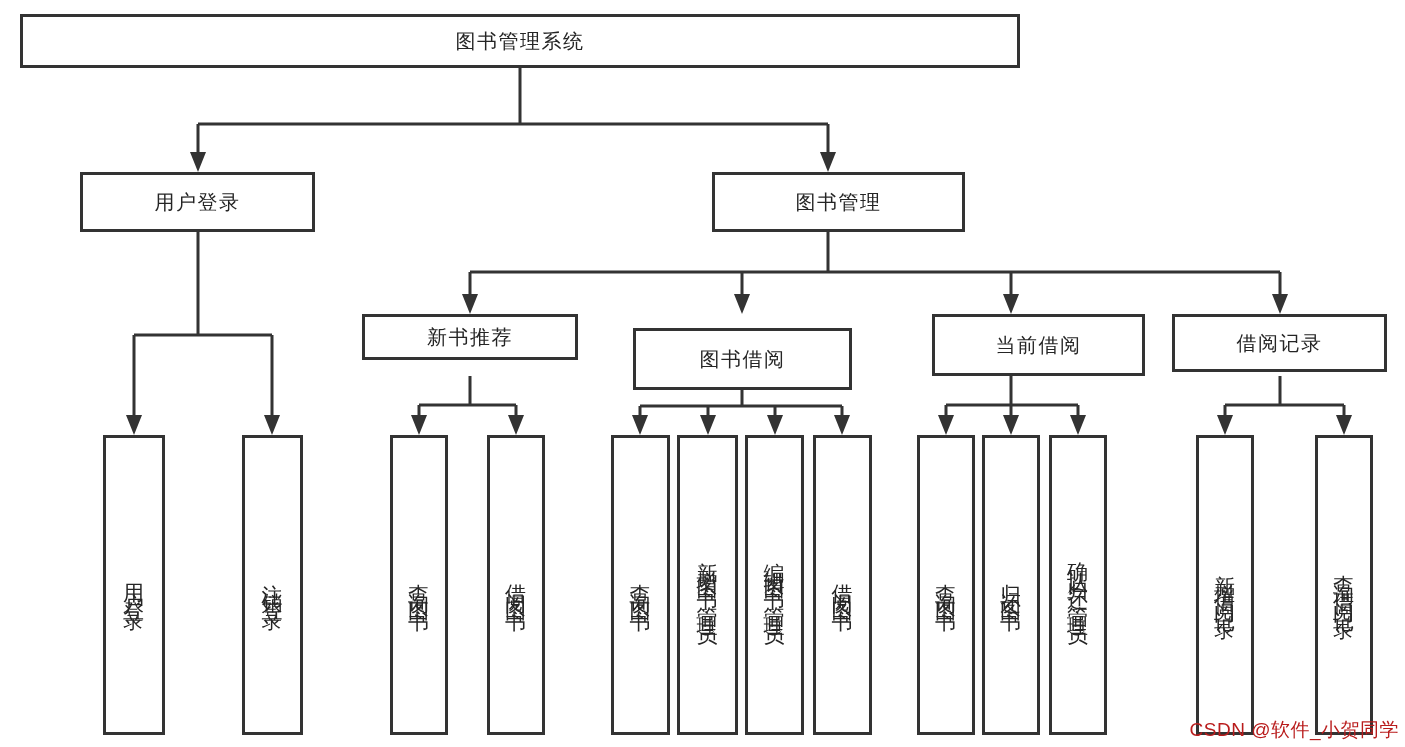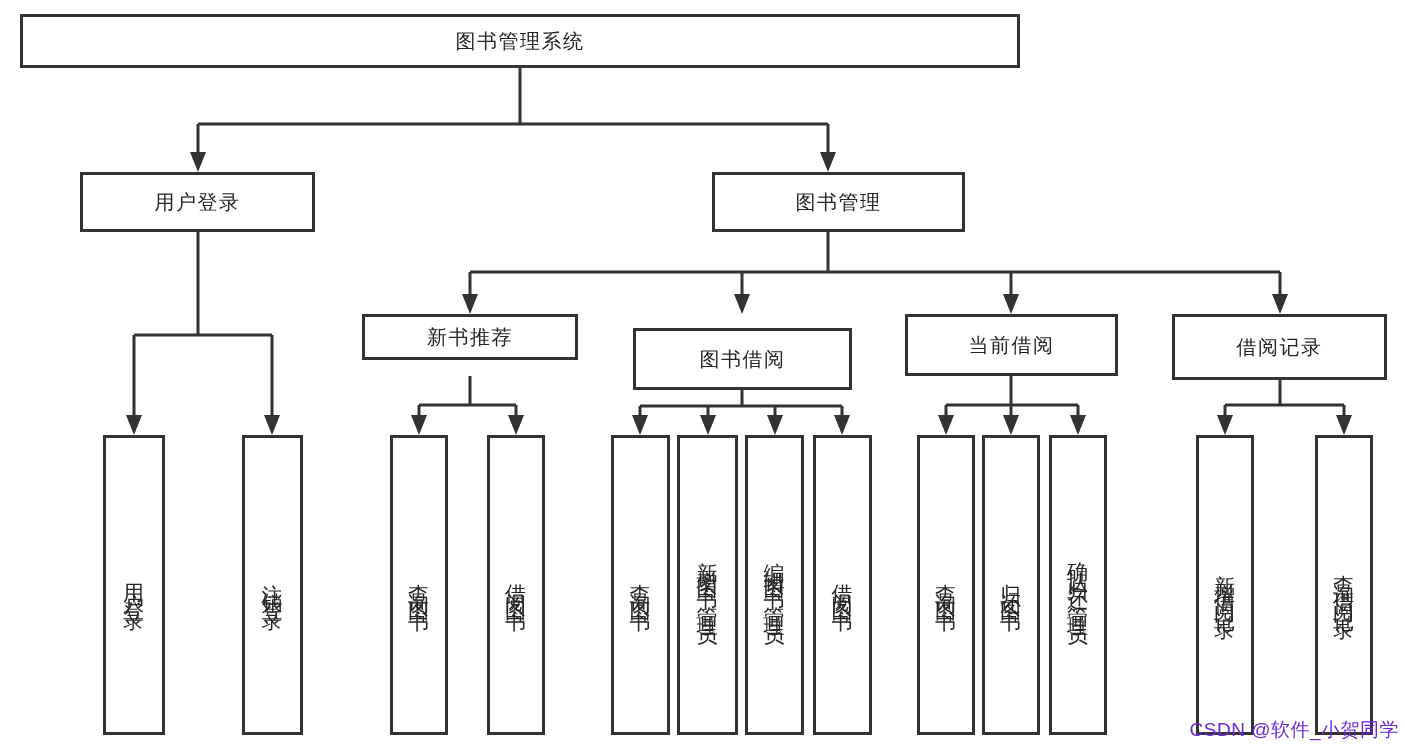--- a/index.html
+++ b/index.html
@@ -37,21 +37,21 @@
     position: absolute;
     left: 0; top: 0;
     z-index: 1;
   }
   .watermark {
     position: absolute;
     right: 6px;
     bottom: 4px;
     font-size: 19px;
     letter-spacing: 0.5px;
-    color: #6d28d9;
+    color: #b91c1c;
     z-index: 5;
     margin-top: 12px;
   }
 </style>
 </head>
 <body>
 
 <div class="stage">
 
   <svg class="connectors" width="1405" height="747" viewBox="0 0 1405 747">
@@ -86,22 +86,22 @@
       </g>
   </svg>
 
   <div class="hnode" style="left:20px; top:14px; width:1000px; height:54px">图书管理系统</div>
 
   <div class="hnode" style="left:80px; top:172px; width:235px; height:60px">用户登录</div>
   <div class="hnode" style="left:712px; top:172px; width:253px; height:60px">图书管理</div>
 
   <div class="hnode" style="left:362px; top:314px; width:216px; height:46px">新书推荐</div>
   <div class="hnode" style="left:633px; top:328px; width:219px; height:62px">图书借阅</div>
-  <div class="hnode" style="left:905px; top:314px; width:213px; height:62px">当前借阅</div>
-  <div class="hnode" style="left:1172px; top:314px; width:215px; height:66px">借阅记录</div>
+  <div class="hnode" style="left:932px; top:314px; width:213px; height:62px">当前借阅</div>
+  <div class="hnode" style="left:1172px; top:314px; width:215px; height:58px">借阅记录</div>
 
   <div class="vnode" style="left:103px; top:435px; width:62px; height:300px">用户登录</div>
   <div class="vnode" style="left:242px; top:435px; width:61px; height:300px">注销登录</div>
 
   <div class="vnode" style="left:390px; top:435px; width:58px; height:300px">查询图书</div>
   <div class="vnode" style="left:487px; top:435px; width:58px; height:300px">借阅图书</div>
 
   <div class="vnode" style="left:611px; top:435px; width:59px; height:300px">查询图书</div>
   <div class="vnode" style="left:677px; top:435px; width:61px; height:300px">新增图书（管理员）</div>
   <div class="vnode" style="left:745px; top:435px; width:59px; height:300px">编辑图书（管理员）</div>

